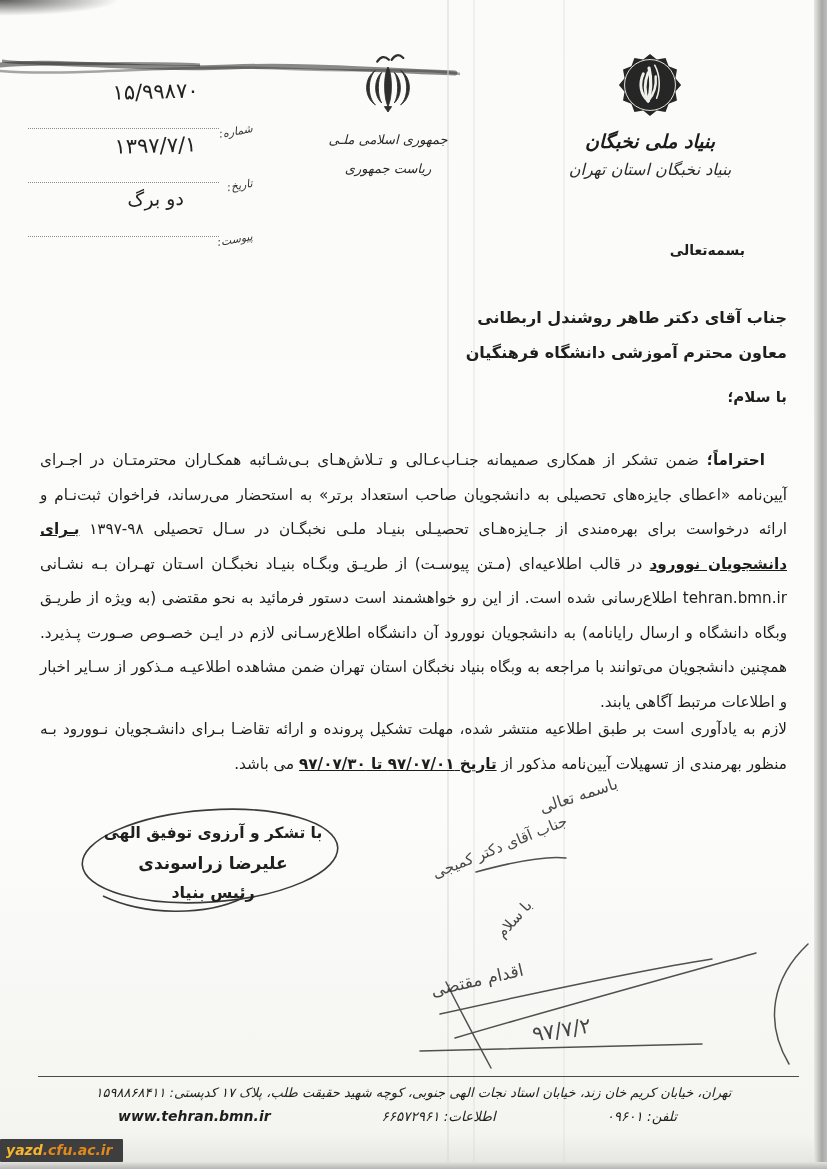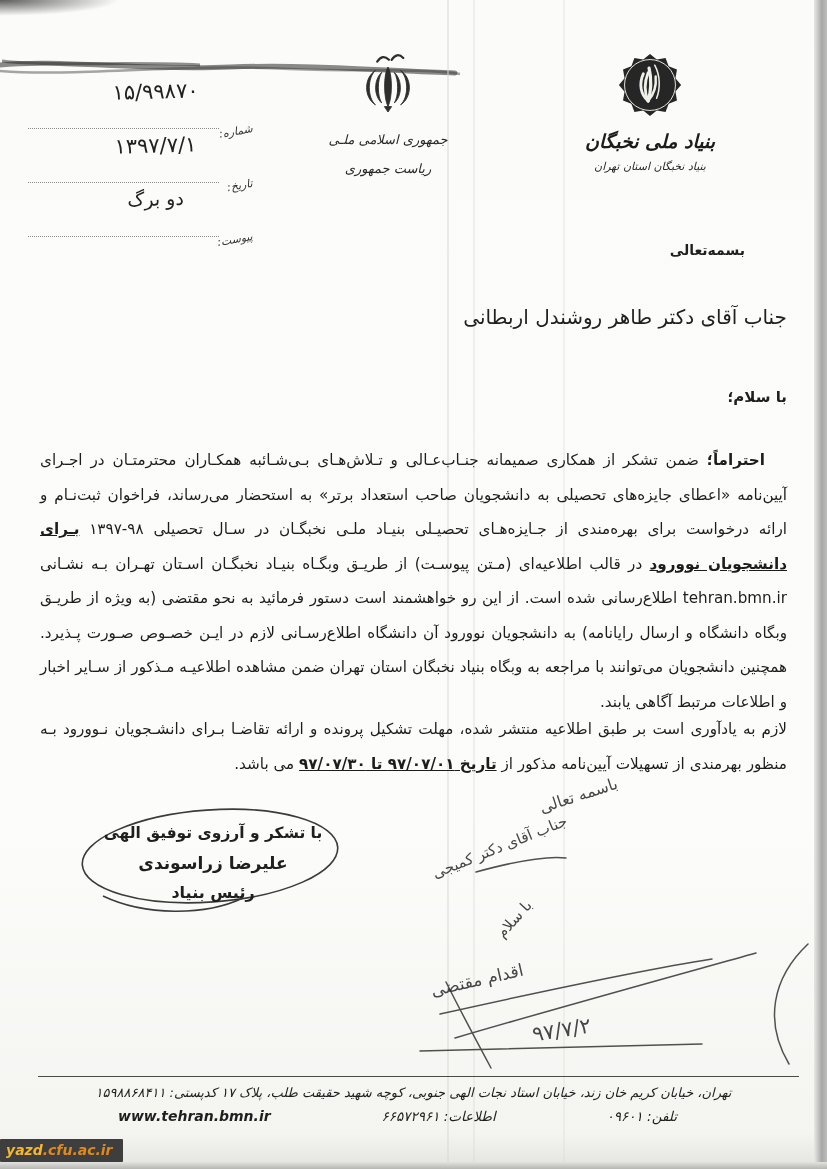--- a/index.html
+++ b/index.html
@@ -23,26 +23,26 @@
   .fld-line{position:absolute;bottom:5px;left:0;right:34px;border-bottom:1.5px dotted #8a8a8a;}
   .fld-label{position:absolute;bottom:-4px;right:0;font-size:11px;font-style:italic;
         color:#333;transform:rotate(-10deg);}
   
   .hdr-center{position:absolute;left:313px;top:52px;width:150px;text-align:center;}
   .hdr-center .t1{font-size:13px;font-style:italic;margin-top:10px;color:#2a2a2a;}
   .hdr-center .t2{font-size:13px;font-style:italic;margin-top:14px;color:#2a2a2a;}
   
   .hdr-right{position:absolute;right:72px;top:52px;width:210px;text-align:center;}
   .hdr-right .t1{font-size:19px;font-weight:bold;font-style:italic;margin-top:8px;color:#1c1c1c;}
-  .hdr-right .t2{font-size:11px;font-style:italic;margin-top:8px;color:#2a2a2a;}
+  .hdr-right .t2{font-size:16px;font-style:italic;margin-top:8px;color:#2a2a2a;}
   .besmele{position:absolute;top:242px;left:0;width:745px;
         font-size:14px;font-weight:bold;direction:rtl;}
   
   .addressee{position:absolute;top:300px;right:40px;left:40px;direction:rtl;text-align:right;
-        font-weight:normal;font-size:20px;line-height:35px;}
+        font-weight:bold;font-size:16px;line-height:35px;}
   .salutation{position:absolute;top:388px;right:40px;direction:rtl;font-size:15px;font-weight:bold;}
   .par{position:absolute;right:40px;left:40px;direction:rtl;text-align:justify;
         font-size:15.2px;line-height:34.5px;color:#1d1d1d;}
   .par .ind{display:inline-block;width:22px;}
   .p1{top:428px;}
   .p2{top:697px;}
   .b{font-weight:bold;}
   .bu{font-weight:bold;text-decoration:underline;}
   
   .sig{position:absolute;left:88px;top:818px;width:250px;text-align:center;direction:rtl;
@@ -139,20 +139,21 @@
       </g>
     </svg>
     <div class="t1">بنیاد ملی نخبگان</div>
     <div class="t2">بنیاد نخبگان استان تهران</div>
   </div>
 
   <div class="besmele">بسمه‌تعالی</div>
 
   <div class="addressee">
     <div>جناب آقای دکتر طاهر روشندل اربطانی</div>
+    <div>معاون محترم آموزشی دانشگاه فرهنگیان</div>
   </div>
   <div class="salutation">با سلام؛</div>
 
   <p class="par p1"><span class="ind"></span><span class="b">احتراماً؛</span><span> ضمن تشکر از همکاری صمیمانه جنـاب‌عـالی و تـلاش‌هـای بـی‌شـائبه همکـاران محترمتـان در اجـرای آیین‌نامه «اعطای جایزه‌های تحصیلی به دانشجویان صاحب استعداد برتر» به استحضار می‌رساند، فراخوان ثبت‌نـام و ارائه درخواست برای بهره‌مندی از جـایزه‌هـای تحصیـلی بنیـاد ملـی نخبگـان در سـال تحصیلی ۹۸-۱۳۹۷ </span><span class="bu">بـرای دانشجویان نوورود</span><span> در قالب اطلاعیه‌ای (مـتن پیوسـت) از طریـق وبگـاه بنیـاد نخبگـان اسـتان تهـران بـه نشـانی tehran.bmn.ir اطلاع‌رسانی شده است. از این رو خواهشمند است دستور فرمائید به نحو مقتضی (به ویژه از طریـق وبگاه دانشگاه و ارسال رایانامه) به دانشجویان نوورود آن دانشگاه اطلاع‌رسـانی لازم در ایـن خصـوص صـورت پـذیرد. همچنین دانشجویان می‌توانند با مراجعه به وبگاه بنیاد نخبگان استان تهران ضمن مشاهده اطلاعیـه مـذکور از سـایر اخبار و اطلاعات مرتبط آگاهی یابند.</span></p>
 
   <p class="par p2"><span>لازم به یادآوری است بر طبق اطلاعیه منتشر شده، مهلت تشکیل پرونده و ارائه تقاضـا بـرای دانشـجویان نـوورود بـه منظور بهرمندی از تسهیلات آیین‌نامه مذکور از </span><span class="bu">تاریخ ۹۷/۰۷/۰۱ تا ۹۷/۰۷/۳۰</span><span> می باشد.</span></p>
 
   <svg class="sig-ellipse" width="275" height="130" viewBox="0 0 275 130">
     <ellipse cx="135" cy="56" rx="128" ry="46" fill="none" stroke="#3b3b3b" stroke-width="1.6" transform="rotate(-4 135 56)"></ellipse>
     <path d="M28,96 C70,116 130,116 168,98" fill="none" stroke="#3b3b3b" stroke-width="1.4"></path>

